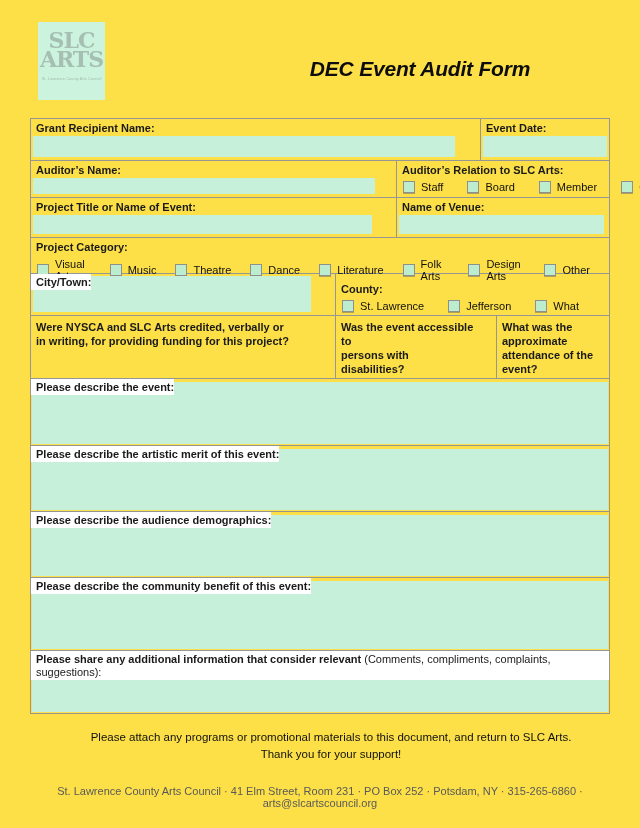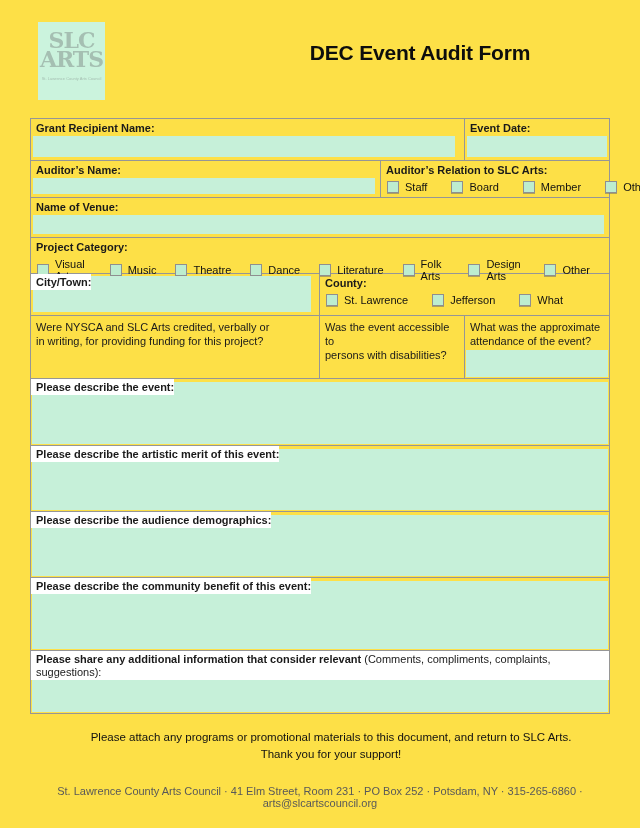--- a/index.html
+++ b/index.html
@@ -14,51 +14,51 @@
   html,body{margin:0;padding:0;background:#fff;}
   .page{position:relative;width:640px;height:828px;background:#fde047;overflow:hidden;
         font-family:"Liberation Sans",sans-serif;color:var(--text_black);}
 
   
   .logo{position:absolute;left:38px;top:22px;width:67px;height:78px;background:var(--logo_green);
         text-align:center;box-sizing:border-box;padding-top:9px;overflow:hidden;}
   .logo-line{font-family:"DejaVu Serif",serif;font-weight:bold;color:var(--logo_text);
              font-size:22px;line-height:19px;letter-spacing:-1px;}
   .logo-caption{font-size:4px;line-height:5px;color:var(--logo_text);margin-top:7px;white-space:nowrap;}
-  .title{position:absolute;left:270px;top:41px;width:300px;text-align:center;
-         font-size:21px;font-weight:bold;color:#0d0d0d;letter-spacing:-0.2px;}
+  .title{position:absolute;left:270px;top:57px;width:300px;text-align:center;
+         font-size:21px;font-weight:bold;color:#0d0d0d;letter-spacing:-0.2px;font-style:italic;}
 
   
   .form{position:absolute;left:30px;top:118px;width:580px;border:1px solid var(--border_gray);box-sizing:border-box;}
-  .row{display:flex;box-sizing:border-box;border-bottom:1px solid var(--border_gray);}
+  .row{display:flex;box-sizing:border-box;border-bottom:1px solid var(--border_gray);gap:16px;}
   .row:last-child{border-bottom:none;}
   .cell{position:relative;box-sizing:border-box;display:flex;flex-direction:column;min-width:0;}
   .cell + .cell{border-left:1px solid var(--border_gray);}
   .grow{flex:1;}
 
   .lbl{font-weight:bold;font-size:11px;line-height:13px;padding:3px 5px 1px 5px;}
   .input{background:var(--field_green);flex:1;}
-  .q{font-weight:normal;font-size:11px;line-height:14px;padding:4px 6px 2px 5px;}
+  .q{font-weight:bold;font-size:11px;line-height:14px;padding:4px 6px 2px 5px;}
 
   .cb-row{display:flex;align-items:center;padding:3px 0 5px 6px;}
   .cb-item{display:flex;align-items:center;margin-right:0;}
   .cb{width:10px;height:10px;background:var(--checkbox_green);border:1px solid #8f8f8f;
       box-shadow:0 1px 0 rgba(110,110,110,.55);flex:0 0 auto;}
   .cb-label{font-size:11px;line-height:12px;margin-left:6px;color:#111;}
   .gap16 .cb-item{margin-right:24px;justify-content:space-between;}
   .gap19 .cb-item{margin-right:19px;}
   .gap14 .cb-item{margin-right:14px;margin-top:32px;}
 
   
   .desc .green{position:absolute;left:1px;right:1px;top:3px;bottom:1px;background:var(--field_green);}
   .desc .lbl{position:relative;z-index:1;display:inline-block;align-self:flex-start;
              background:#fff;padding:2px 0 1px 5px;}
   .lbl .note{font-weight:normal;margin-left:3px;}
 
-  .inline-line{display:flex;align-items:flex-end;padding:2px 3px 0 0;}
+  .inline-line{display:flex;align-items:flex-end;padding:2px 3px 0 0;margin-top:6px;}
   .inline-line .lbl{padding:1px 3px 1px 5px;white-space:nowrap;}
   .inline-green{flex:1;background:var(--field_green);margin-top:1px;}
 
   
   .footer-note{position:absolute;left:0;right:0;top:729px;text-align:center;
                font-size:11.5px;line-height:17px;color:#111;padding-left:22px;}
   .address{position:absolute;left:0;right:0;top:785px;text-align:center;
            font-size:11px;color:var(--address_gray);}
 </style>
 </head>
@@ -108,20 +108,24 @@
             </span>
             <span class="cb-item">
               <span class="cb"></span>
               <span class="cb-label">Other</span>
             </span>
           </div>
       </div>
     </div>
 
     <div class="row" style="height:40px;">
+      <div class="cell" style="width:349px;">
+        <div class="lbl">Project Title or Name of Event:</div>
+        <div class="input" style="margin:0 8px 3px 2px;"></div>
+      </div>
       <div class="cell grow">
         <div class="lbl">Name of Venue:</div>
         <div class="input" style="margin:0 5px 3px 2px;"></div>
       </div>
     </div>
 
     <div class="row" style="height:36px;">
       <div class="cell grow">
         <div class="lbl">Project Category:</div>
         <div class="cb-row gap19">

